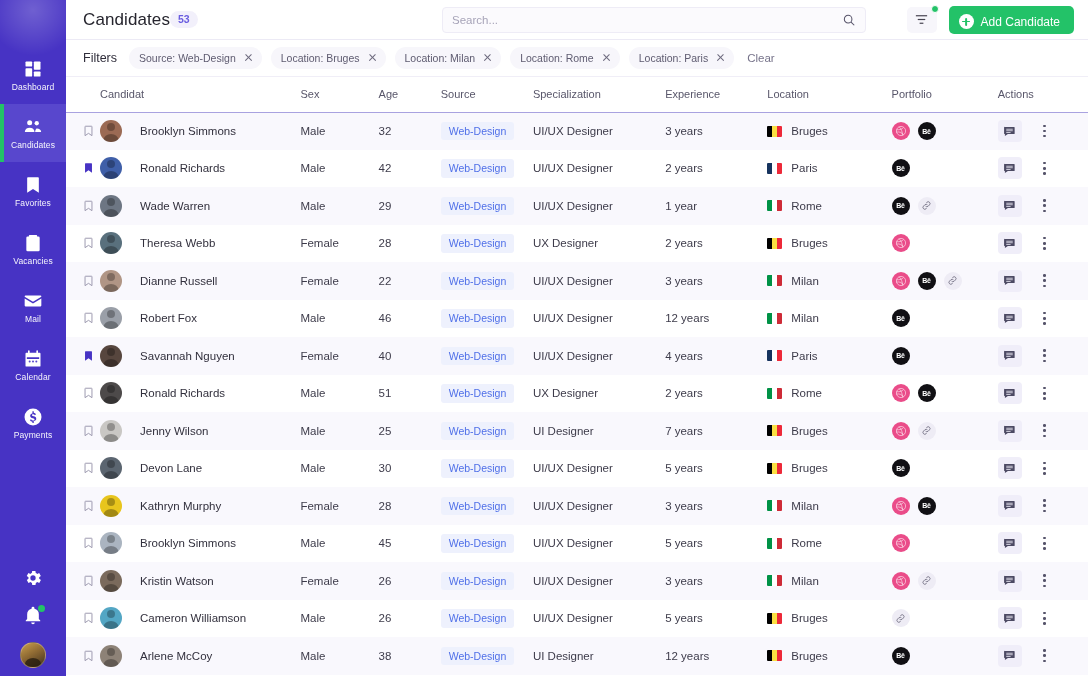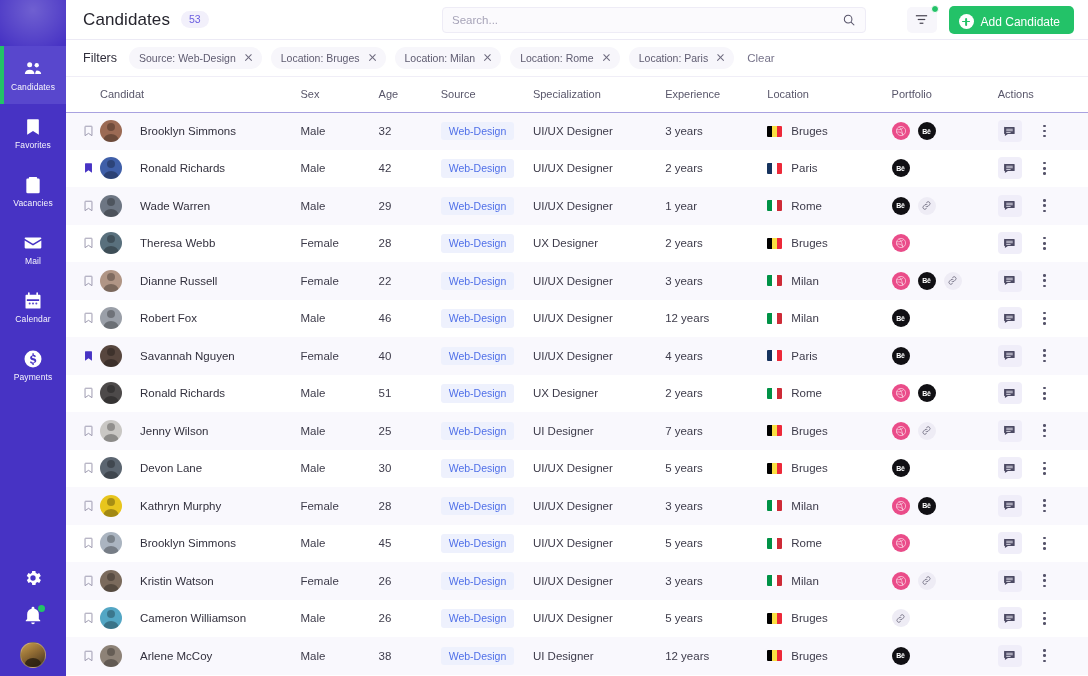--- a/index.html
+++ b/index.html
@@ -66,22 +66,22 @@
   
   .main { flex: 1; height: 676px; display: flex; flex-direction: column; background: #fff; overflow: hidden; }
 
   
   .topbar {
     height: 40px; flex: 0 0 40px; display: flex; align-items: center;
     padding: 0 14px 0 17px; border-bottom: 1px solid #eceaf5; background: #fff;
   }
   .page-title { font-size: 17px; color: #26252e; letter-spacing: .1px; }
   .count-badge {
-    margin-left: 11px; background: #f2f0fb; color: #6a5de0;
-    font-size: 10.5px; font-weight: normal; border-radius: 11px;
+    background: #f2f0fb; color: #6a5de0;
+    font-size: 10.5px; font-weight: bold; border-radius: 11px;
     padding: 3px 8px; line-height: 1;
   }
   .search-wrap {
     margin-left: auto; margin-right: auto;
     position: absolute; left: 376px; width: 424px;
   }
   .search-box {
     height: 26px; background: #fbfafd; border: 1px solid #eeecf6; border-radius: 4px;
     display: flex; align-items: center; padding: 0 9px;
   }
@@ -207,20 +207,31 @@
   .kebab i { width: 2.6px; height: 2.6px; border-radius: 50%; background: #55536a; display: block; }
 </style>
 </head>
 <body>
 
 <div class="app">
 
   <div class="sidebar">
     <div class="sb-glow"></div>
     <div class="sb-nav" id="sb-nav">
+        <div class="sb-item">
+          <span class="sb-icon">
+            <svg viewBox="0 0 24 24">
+              <rect x="3" y="3" width="8" height="6" rx="1"></rect>
+              <rect x="13" y="3" width="8" height="10" rx="1"></rect>
+              <rect x="3" y="11" width="8" height="10" rx="1"></rect>
+              <rect x="13" y="15" width="8" height="6" rx="1"></rect>
+            </svg>
+          </span>
+          <span class="sb-label">Dashboard</span>
+        </div>
         <div class="sb-item active">
           <span class="sb-icon">
             <svg viewBox="0 0 24 24">
               <circle cx="8" cy="7" r="3"></circle>
               <circle cx="16.5" cy="7.5" r="2.6"></circle>
               <path d="M2.2 18c0-3.2 2.6-5 5.8-5s5.8 1.8 5.8 5z"></path>
               <path d="M14.6 18c0-2 .6-3.4 1.6-4.3 2.8-.2 5.6 1.2 5.6 4.3z"></path>
             </svg>
           </span>
           <span class="sb-label">Candidates</span>

